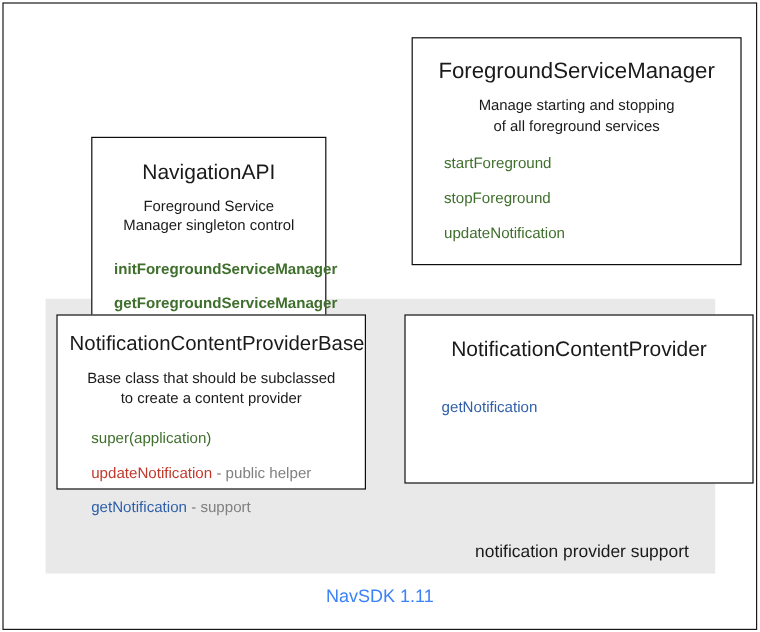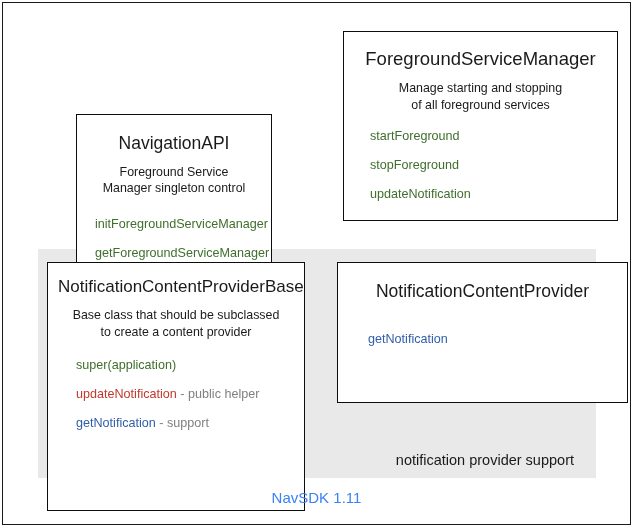--- a/index.html
+++ b/index.html
@@ -96,31 +96,31 @@
   .m-blue  { color: #2f5fa8; }
   .m-note  { color: #808080; }
 
   
   #box-navigation-api {
     left: 76px;  top: 70px;  width: 196px; height: 155px;
     padding: 18px 10px 0 10px;
     margin-top: 44px;
   }
   #box-navigation-api .methods { margin-top: 20px; padding-left: 8px; }
-  #box-navigation-api .method { text-align: center; }
+  #box-navigation-api .method { text-align: center; font-weight: bold; }
 
   #box-foreground-service-manager {
     left: 343px; top: 31px;  width: 275px; height: 190px;
     padding: 16px 12px 15px 12px;
   }
   #box-foreground-service-manager .box-title { font-size: 18.5px; }
   #box-foreground-service-manager .methods { padding-left: 14px; }
 
   #box-notification-content-provider-base {
-    left: 47px;  top: 262px; width: 258px; height: 249px;
+    left: 47px;  top: 262px; width: 258px; height: 146px;
     padding: 14px 10px 16px 10px;
   }
   #box-notification-content-provider-base .box-title { font-size: 17px; }
   #box-notification-content-provider-base .methods { margin-top: 18px; padding-left: 18px; }
 
   #box-notification-content-provider {
     left: 337px; top: 262px; width: 291px; height: 141px;
     padding: 18px 12px 0 12px;
   }
   #box-notification-content-provider .methods { margin-top: 30px; padding-left: 18px; }

